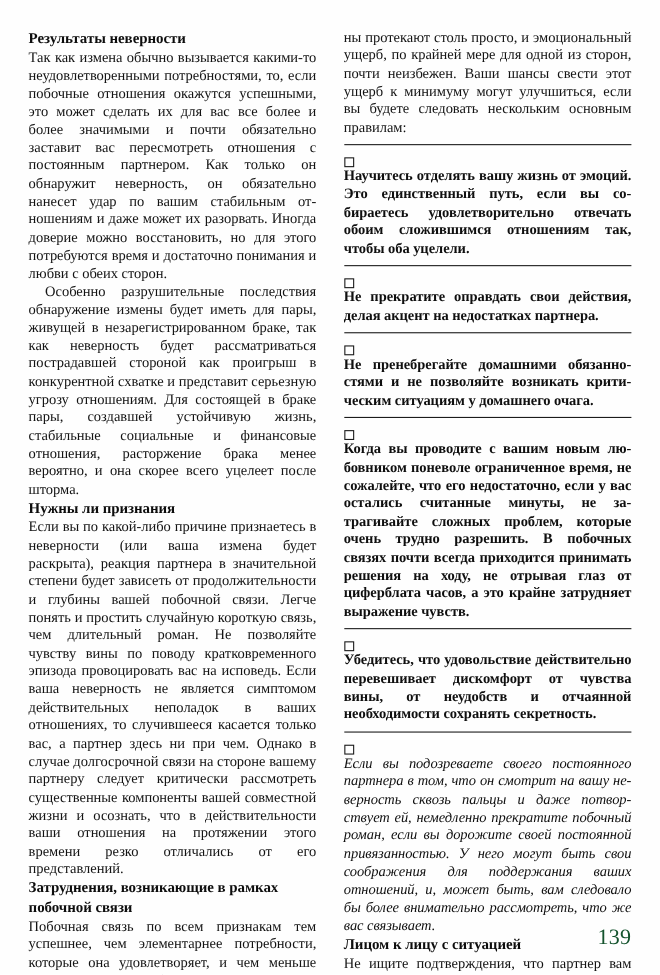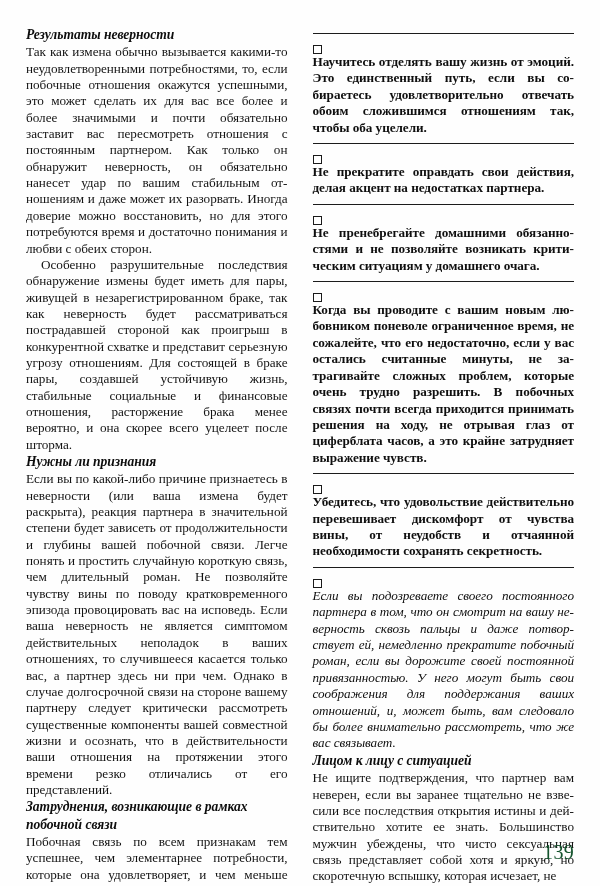--- a/index.html
+++ b/index.html
@@ -44,21 +44,20 @@
   .col-right { }
 
   h2.section-head {
     font-family: "Liberation Serif", "DejaVu Serif", serif;
     font-weight: bold;
     font-size: 13.6px;
     line-height: 1.28;
     margin: 0 0 1px 0;
     letter-spacing: -0.05px;
     color: #0d0d0d;
-    font-style: italic;
   }
   h2.section-head.spaced {
   }
 
   p.body {
     font-size: 13.2px;
     line-height: 16.35px;
     margin: 0;
     text-align: justify;
     text-justify: inter-word;
@@ -135,20 +134,21 @@
       <p class="body cont">Если вы по какой-либо причине признае­тесь в неверности (или ваша измена будет раскрыта), реакция партнера в значитель­ной степени будет зависеть от продолжи­тельности и глубины вашей побочной свя­зи. Легче понять и простить случайную ко­роткую связь, чем длительный роман. Не позволяйте чувству вины по поводу крат­ковременного эпизода провоцировать вас на исповедь. Если ваша неверность не является симптомом действительных непо­ладок в ваших отношениях, то случившееся касается только вас, а партнер здесь ни при чем. Однако в случае долгосрочной связи на стороне вашему партнеру следует критически рассмотреть существенные компоненты вашей совместной жизни и осознать, что в действительности ваши от­ношения на протяжении этого времени резко отличались от его представлений.</p>
 
       <h2 class="section-head spaced">Затруднения, возникающие в рамках побочной связи</h2>
 
       <p class="body cont">Побочная связь по всем признакам тем успешнее, чем элементарнее потребности, которые она удовлетворяет, и чем меньше дополнительных требований с той или дру­гой стороны. Однако лишь немногие рома-</p>
 
     </div>
 
     <div class="col col-right">
 
+      <p class="body cont">ны протекают столь просто, и эмоциональ­ный ущерб, по крайней мере для одной из сторон, почти неизбежен. Ваши шансы све­сти этот ущерб к минимуму могут улуч­шиться, если вы будете следовать несколь­ким основным правилам:</p>
 
       <hr class="rule">
 
       <div class="check-item">
         <span class="check-box"></span>
         <span class="check-text">Научитесь отделять вашу жизнь от эмо­ций. Это единственный путь, если вы со­бираетесь удовлетворительно отвечать обоим сложившимся отношениям так, чтобы оба уцелели.</span>
       </div>
 
       <hr class="rule">
 

